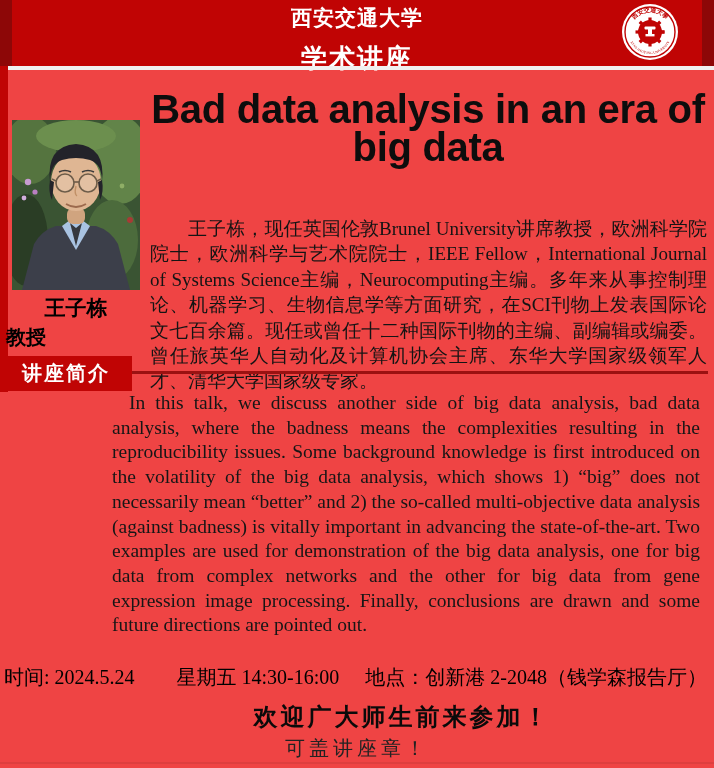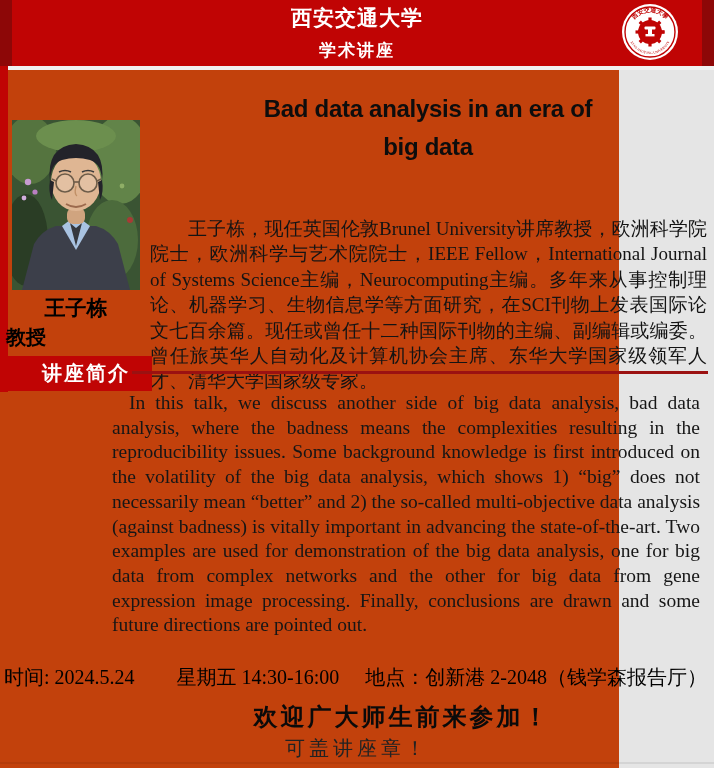--- a/index.html
+++ b/index.html
@@ -1,39 +1,39 @@
 <!DOCTYPE html>
 <html><head>
 <meta charset="utf-8">
 <style>
   html,body{margin:0;padding:0;}
   body{width:714px;height:768px;overflow:hidden;background:#e5e5e5;}
-  .poster{position:relative;width:619px;height:768px;background:#c2410c;font-family:"Liberation Serif",serif;color:#111;}
+  .poster{position:relative;width:714px;height:768px;background:#ef4444;font-family:"Liberation Serif",serif;color:#111;}
   
   .header{position:absolute;left:0;top:0;width:714px;height:66px;background:#c00404;}
   .header-edge{position:absolute;top:0;height:66px;width:12px;background:#8d0707;}
   .header-edge.left{left:0;}
   .header-edge.right{right:0;}
   .header-text{position:absolute;left:0;top:0;width:714px;text-align:center;color:#ffffff;font-family:"Liberation Sans",sans-serif;font-weight:700;}
   .hdr-line1{display:block;margin-top:6px;font-size:21px;line-height:24px;letter-spacing:1px;}
-  .hdr-line2{display:block;margin-top:6px;font-size:17px;line-height:30px;letter-spacing:2px;}
+  .hdr-line2{display:block;margin-top:13px;font-size:26px;line-height:30px;letter-spacing:2px;}
   .header-sep{position:absolute;left:0;top:66px;width:714px;height:4px;background:#f0f0f0;}
   .logo{position:absolute;left:621px;top:3px;width:58px;height:58px;}
   
   .left-strip{position:absolute;left:0;top:66px;width:8px;height:326px;background:#c00404;}
   
-  .title{position:absolute;left:150px;top:90px;width:556px;text-align:center;font-family:"Liberation Sans",sans-serif;font-weight:700;font-size:24px;line-height:38px;color:#0d0d0d;letter-spacing:-0.3px;}
+  .title{position:absolute;left:150px;top:90px;width:556px;text-align:center;font-family:"Liberation Sans",sans-serif;font-weight:700;font-size:40px;line-height:38px;color:#0d0d0d;letter-spacing:-0.3px;}
   
   .photo{position:absolute;left:12px;top:120px;width:128px;height:170px;}
   .speaker-name{position:absolute;left:6px;top:294px;width:140px;text-align:center;font-weight:700;font-size:21px;color:#000;}
   .speaker-title{position:absolute;left:6px;top:324px;width:140px;text-align:left;font-weight:700;font-size:20px;color:#000;}
   
   .bio{position:absolute;left:150px;top:175px;width:557px;font-size:19px;line-height:25.4px;text-align:justify;text-indent:2em;color:#141414;margin-top:41px;}
   
-  .badge{position:absolute;left:0;top:356px;width:132px;height:35px;background:#c00404;padding-left:20px;}
+  .badge{position:absolute;left:0;top:356px;width:132px;height:35px;background:#c00404;}
   .badge span{display:block;width:100%;text-align:center;line-height:35px;color:#fff;font-family:"Liberation Sans",sans-serif;font-weight:700;font-size:20px;letter-spacing:2px;}
   .divider{position:absolute;left:132px;top:371px;width:576px;height:3px;background:#9b1111;}
   
   .abstract{position:absolute;left:112px;top:391px;width:588px;font-size:19.5px;line-height:24.7px;text-align:justify;text-indent:17px;color:#161616;}
   
   .meta{position:absolute;left:4px;top:664px;width:714px;text-align:left;font-weight:400;font-size:20px;color:#000;white-space:nowrap;}
   .meta .seg1{margin-right:42px;}
   .meta .seg2{margin-right:26px;}
   
   .welcome{position:absolute;left:0;top:701px;width:714px;text-align:center;font-weight:700;font-size:24px;letter-spacing:3px;color:#0a0a0a;padding-left:45px;}

